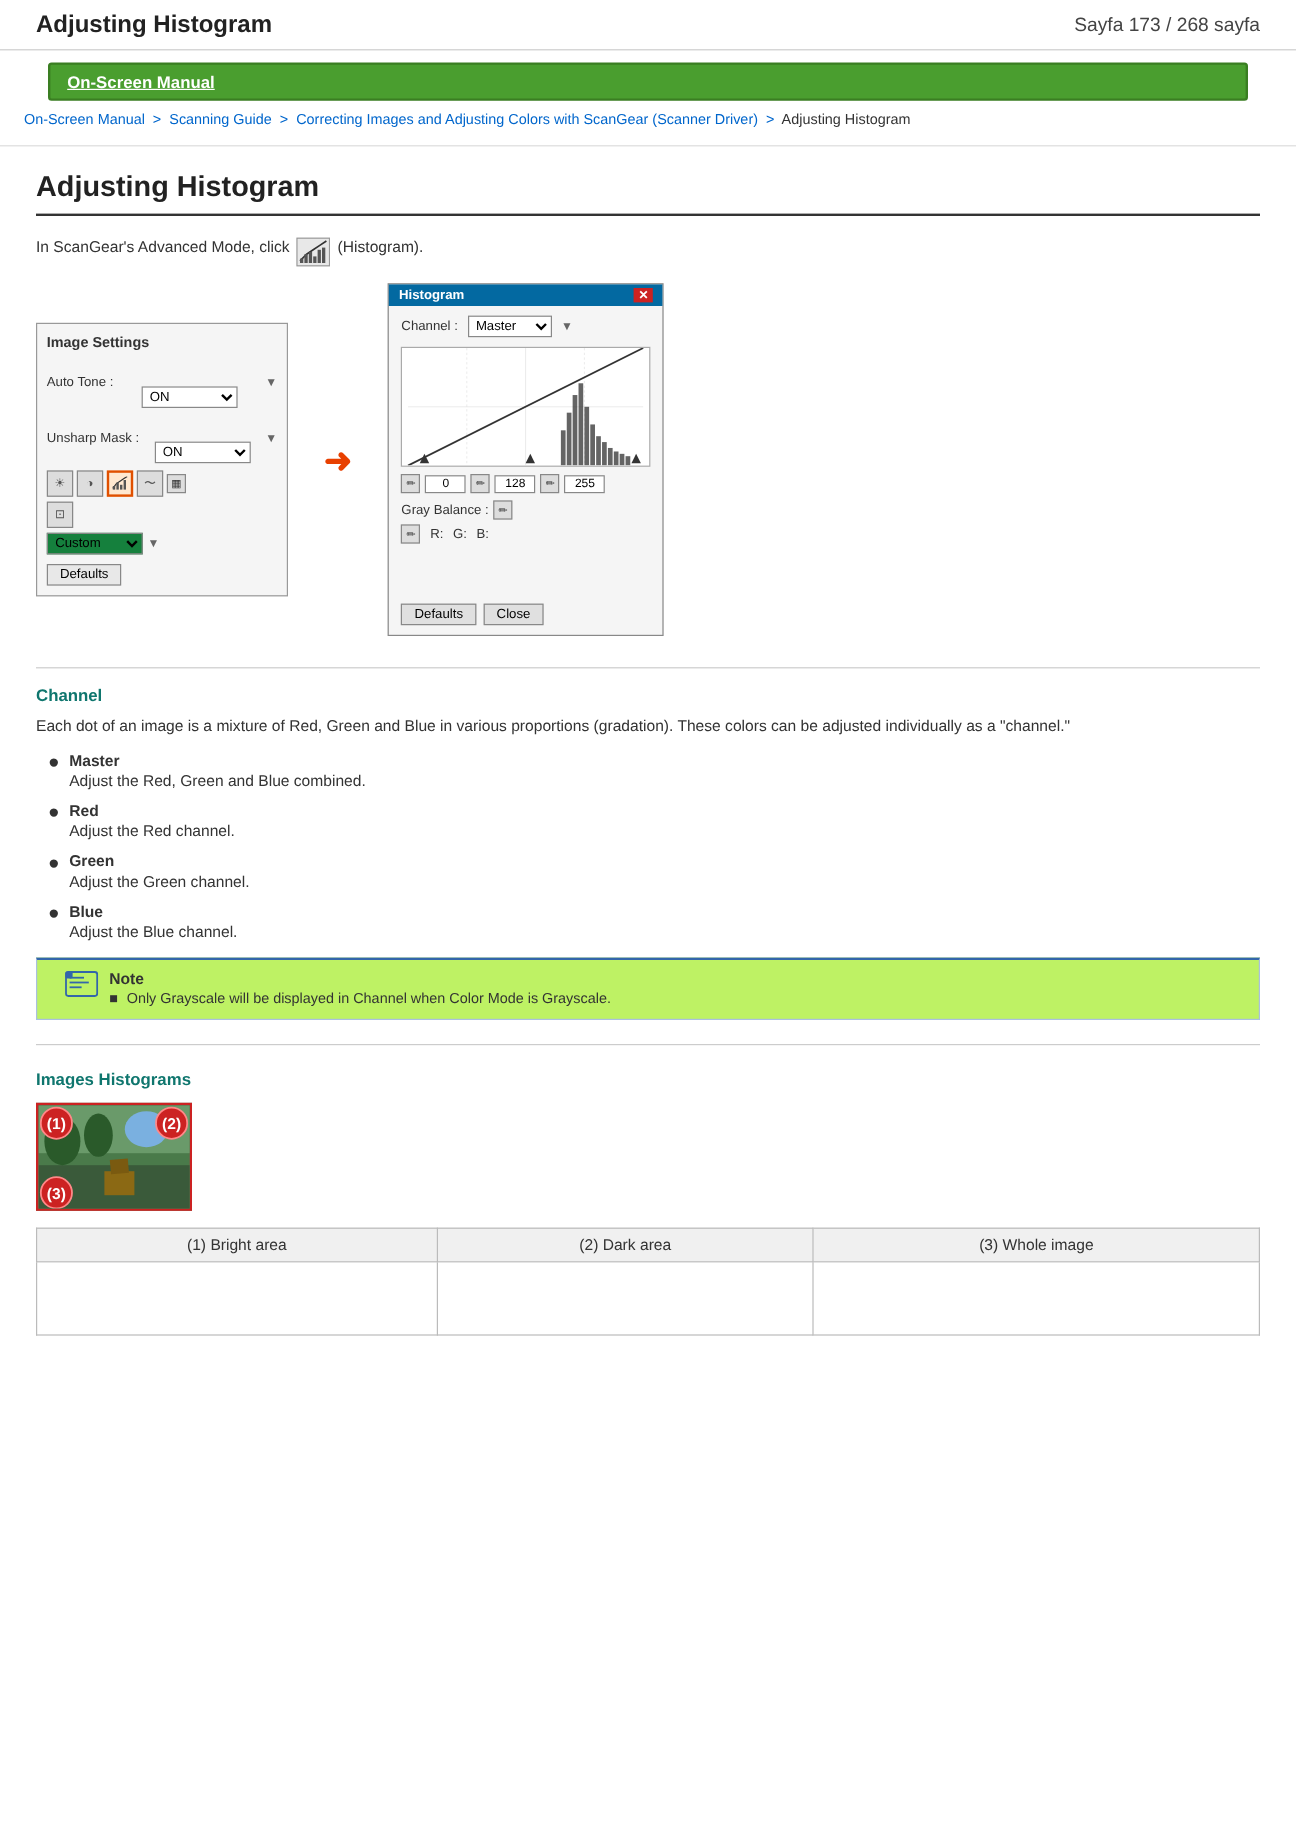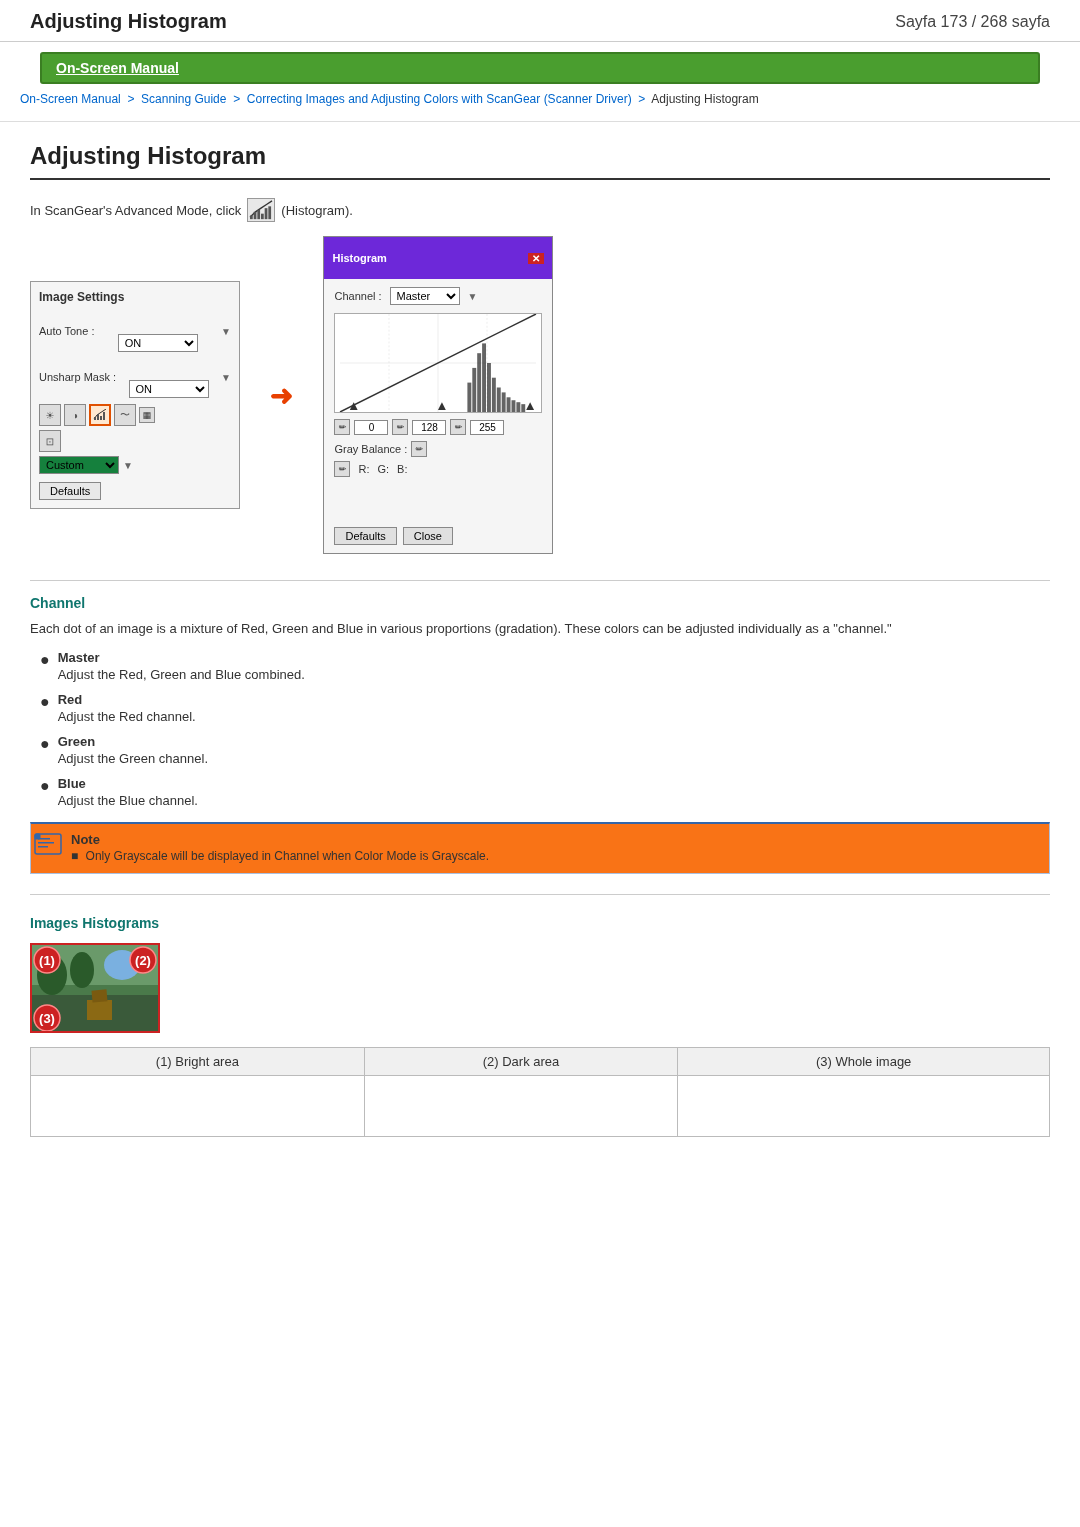--- a/index.html
+++ b/index.html
@@ -67,21 +67,20 @@
       color: #222;
       margin-bottom: 18px;
       border-bottom: 2px solid #333;
       padding-bottom: 8px;
     }
 
     .intro-text {
       font-size: 13px;
       margin-bottom: 14px;
       display: flex;
-      align-items: center;
       gap: 6px;
     }
 
     .histogram-icon-img {
       display: inline-block;
       width: 28px;
       height: 24px;
       border: 1px solid #999;
       background: #eee;
       vertical-align: middle;
@@ -182,23 +181,23 @@
       background: #f5f5f5;
       width: 230px;
       padding: 8px 10px;
       font-size: 11px;
       position: relative;
     }
     .histogram-titlebar {
       display: flex;
       justify-content: space-between;
       align-items: center;
-      background: #6d28d9;
+      background: #0369a1;
       margin: -8px -10px 8px -10px;
-      padding: 15px 8px;
+      padding: 3px 8px;
       color: #fff;
       font-size: 11px;
       font-weight: bold;
     }
     .hist-close-btn {
       background: #cc2222;
       color: #fff;
       border: none;
       padding: 0 4px;
       font-size: 10px;
@@ -322,22 +321,22 @@
       margin-bottom: 2px;
     }
     .bullet-desc {
       font-size: 13px;
       color: #333;
     }
 
     .note-box {
       border: 1px solid #aac0e0;
       border-top: 2px solid #3366aa;
-      background: #f97316;
-      padding: 8px 2px;
+      background: #bef264;
+      padding: 8px 22px;
       margin: 14px 0 20px 0;
       display: flex;
       align-items: flex-start;
       gap: 8px;
     }
     .note-icon {
       width: 30px;
       height: 24px;
       flex-shrink: 0;
       display: inline-flex;

